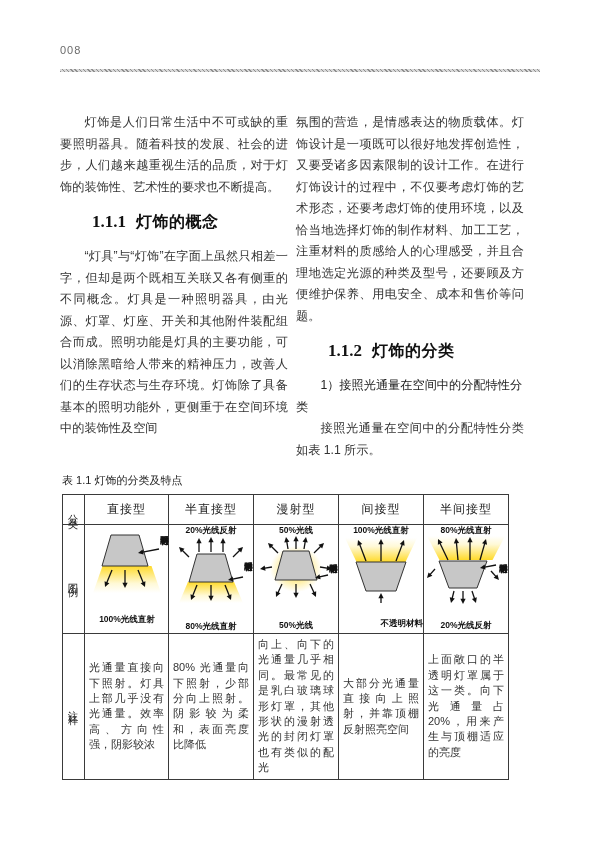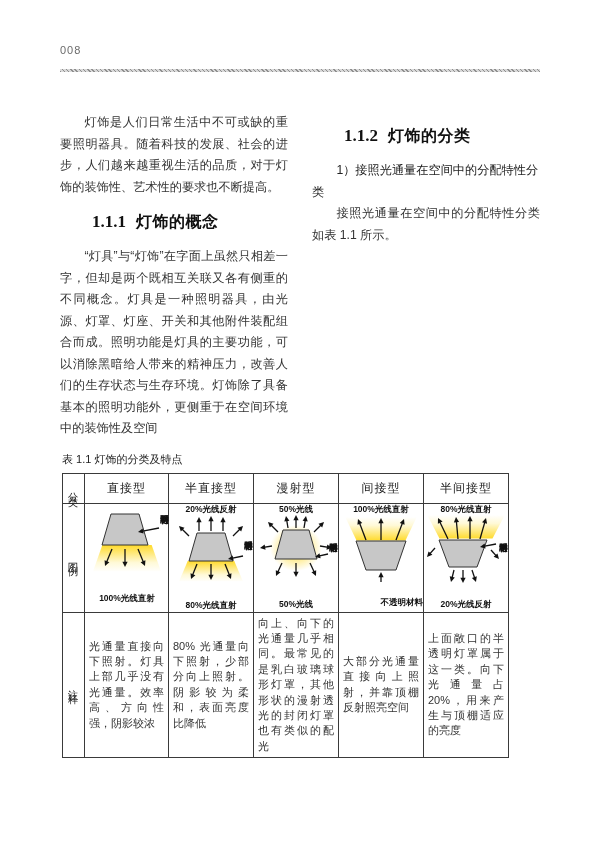--- a/index.html
+++ b/index.html
@@ -6,21 +6,21 @@
   body{width:602px;height:850px;font-family:"Liberation Sans",sans-serif;color:#2d2d2d;}
   .page{box-sizing:border-box;width:602px;height:850px;padding:44px 62px 0 60px;position:relative;background:#fff;}
 
   .pageno{font-size:11px;color:#6b6b6b;letter-spacing:1px;margin-bottom:13px;}
   .toprule{height:3px;background:repeating-linear-gradient(45deg,#8f8f8f 0 1px,#d9d9d9 1px 3px);margin-bottom:0;}
 
   .title{margin-top:38px;font-weight:bold;color:#111;}
   .title .num{font-family:"Liberation Serif",serif;font-size:24px;letter-spacing:1px;}
   .title .txt{font-size:22px;margin-left:12px;letter-spacing:1px;}
 
-  .cols{display:flex;gap:24px;margin-top:40px;}
+  .cols{display:flex;gap:8px;margin-top:40px;}
   .col{width:228px;}
   .body-p{font-size:12.2px;line-height:21.5px;text-align:justify;margin:0;color:#333;}
   .indent{text-indent:2em;}
   .h2{margin:14px 0 13px 0;font-weight:bold;color:#111;white-space:nowrap;}
   .h2 .num{font-family:Liberation Serif, serif;font-size:17px;margin-left:32px;}
   .h2 .txt{font-size:16px;margin-left:10px;letter-spacing:0.5px;}
   .subhead{font-size:12.2px;font-weight:normal;line-height:21.5px;text-indent:2em;margin:0;color:#222;}
 
   .tablewrap{width:446px;margin-left:2px;}
   .caption{font-size:11px;text-align:left;margin:12px 0 6px 0;color:#222;}
@@ -54,20 +54,21 @@
 
   <div class="cols">
     <div class="col">
       <p class="body-p indent">灯饰是人们日常生活中不可或缺的重要照明器具。随着科技的发展、社会的进步，人们越来越重视生活的品质，对于灯饰的装饰性、艺术性的要求也不断提高。</p>
       <div class="h2">
         <span class="num">1.1.1</span><span class="txt">灯饰的概念</span>
       </div>
       <p class="body-p indent">“灯具”与“灯饰”在字面上虽然只相差一字，但却是两个既相互关联又各有侧重的不同概念。灯具是一种照明器具，由光源、灯罩、灯座、开关和其他附件装配组合而成。照明功能是灯具的主要功能，可以消除黑暗给人带来的精神压力，改善人们的生存状态与生存环境。灯饰除了具备基本的照明功能外，更侧重于在空间环境中的装饰性及空间</p>
     </div>
     <div class="col">
+      <p class="body-p">氛围的营造，是情感表达的物质载体。灯饰设计是一项既可以很好地发挥创造性，又要受诸多因素限制的设计工作。在进行灯饰设计的过程中，不仅要考虑灯饰的艺术形态，还要考虑灯饰的使用环境，以及恰当地选择灯饰的制作材料、加工工艺，注重材料的质感给人的心理感受，并且合理地选定光源的种类及型号，还要顾及方便维护保养、用电安全、成本和售价等问题。</p>
       <div class="h2">
         <span class="num">1.1.2</span><span class="txt">灯饰的分类</span>
       </div>
       <p class="subhead">1）接照光通量在空间中的分配特性分类</p>
       <p class="body-p indent">接照光通量在空间中的分配特性分类如表 1.1 所示。</p>
     </div>
   </div>
 
   <div class="tablewrap">
     <div class="caption">表 1.1 灯饰的分类及特点</div>

